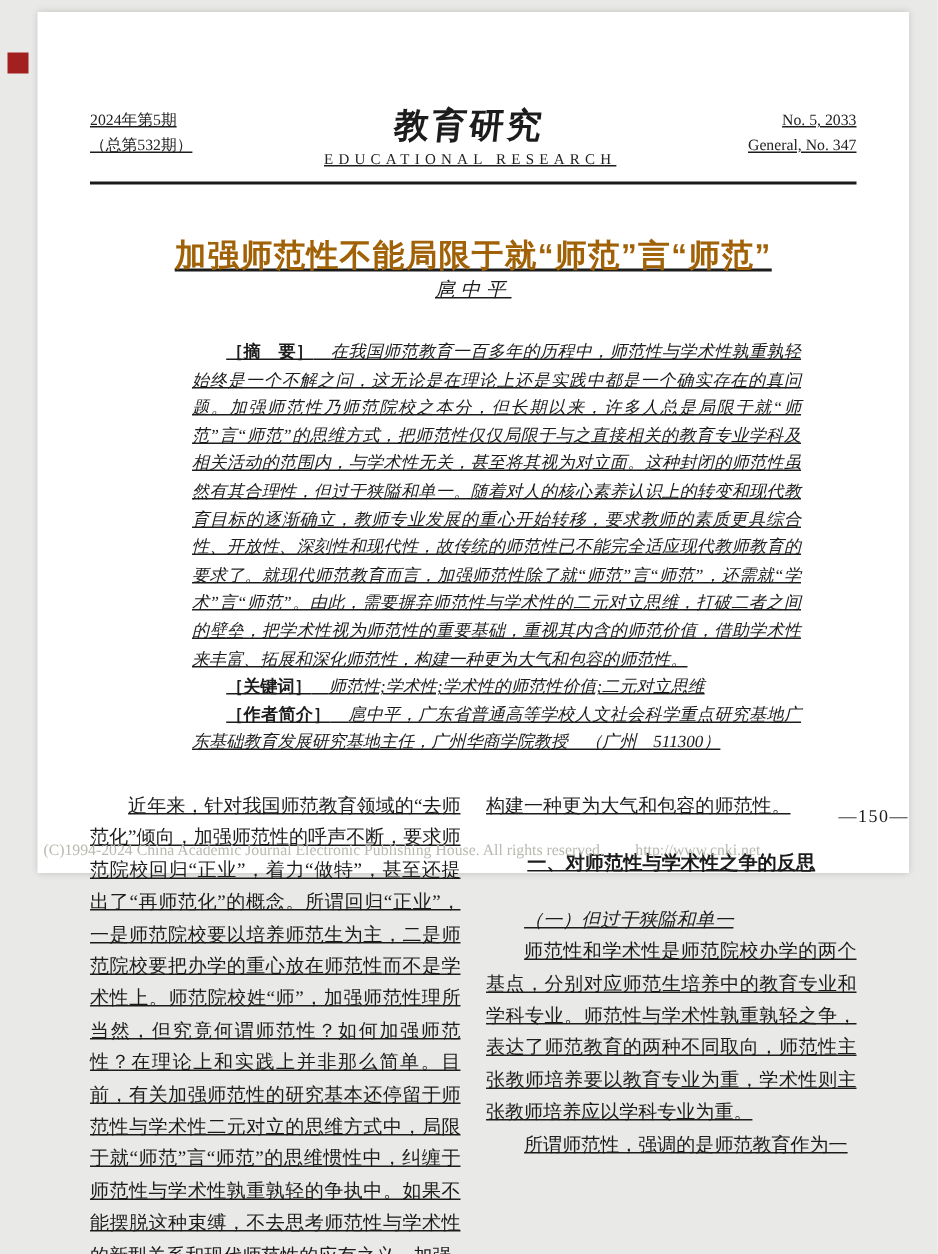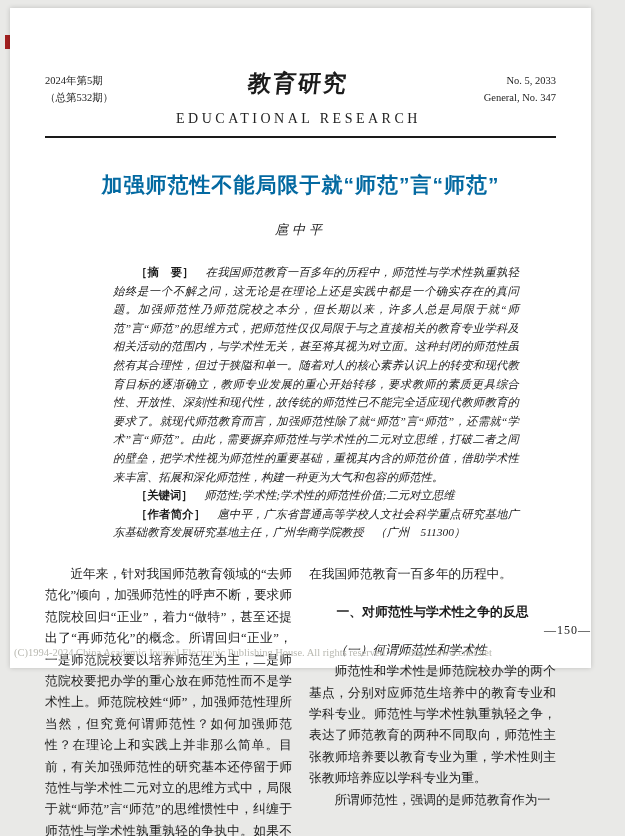--- a/index.html
+++ b/index.html
@@ -10,61 +10,61 @@
     color: #1c1c1c;
     overflow: hidden;
     position: relative;
   }
   .red-marker {
     position: absolute; left: 5px; top: 35px;
     width: 14px; height: 14px;
     background: #a32020;
   }
   .page {
-    position: absolute; left: 10px; top: 8px;
-    width: 581px; height: 660px;
+    position: absolute; left: 25px; top: 8px;
+    width: 581px; height: 574px;
     background: #ffffff;
     box-shadow: 0 0 5px rgba(0,0,0,0.18);
+    text-decoration: underline;
   }
   
   .header {
     display: flex; justify-content: space-between; align-items: flex-start;
     margin: 64px 35px 0 35px;
   }
   .issue-info { font-size: 10.5px; line-height: 17px; color: #222; }
   .issue-info.right { text-align: right; }
   .issue-info .ln { display: block; }
   .logo-block { text-align: center; margin-top: -4px; }
   .logo-cn {
     font-size: 23px; font-weight: bold;
     font-family: "DejaVu Serif", serif;
     letter-spacing: 2px;
     transform: skewX(-6deg);
     display: inline-block;
   }
   .logo-en {
-    font-size: 14px; letter-spacing: 3.5px;
-    margin-top: 12px; color: #222;
+    font-size: 10px; letter-spacing: 3.5px;
+    margin-top: 2px; color: #222;
   }
   .header-rule {
     margin: 9px 35px 0 35px;
     border-bottom: 2.5px solid #1a1a1a;
   }
   
   .article-title {
     margin-top: 33px;
     text-align: center;
     font-family: "Liberation Sans", "DejaVu Sans", sans-serif;
     font-weight: bold;
     font-size: 21px;
     letter-spacing: 1px;
-    color: #0369a1;
+    color: #a16207;
   }
   .author {
-    margin-top: 22px;
     text-align: center;
     font-size: 13px;
     letter-spacing: 4px;
     font-style: italic;
   }
   
   .abstract {
     margin: 24px 72px 0 75px;
     font-size: 11.4px;
     line-height: 18.6px;
@@ -138,23 +138,23 @@
     <p><span class="lbl">［摘　要］</span>　<span>在我国师范教育一百多年的历程中，师范性与学术性孰重孰轻始终是一个不解之问，这无论是在理论上还是实践中都是一个确实存在的真问题。加强师范性乃师范院校之本分，但长期以来，许多人总是局限于就“师范”言“师范”的思维方式，把师范性仅仅局限于与之直接相关的教育专业学科及相关活动的范围内，与学术性无关，甚至将其视为对立面。这种封闭的师范性虽然有其合理性，但过于狭隘和单一。随着对人的核心素养认识上的转变和现代教育目标的逐渐确立，教师专业发展的重心开始转移，要求教师的素质更具综合性、开放性、深刻性和现代性，故传统的师范性已不能完全适应现代教师教育的要求了。就现代师范教育而言，加强师范性除了就“师范”言“师范”，还需就“学术”言“师范”。由此，需要摒弃师范性与学术性的二元对立思维，打破二者之间的壁垒，把学术性视为师范性的重要基础，重视其内含的师范价值，借助学术性来丰富、拓展和深化师范性，构建一种更为大气和包容的师范性。</span></p>
     <p><span class="lbl">［关键词］</span>　<span>师范性;学术性;学术性的师范性价值;二元对立思维</span></p>
     <p><span class="lbl">［作者简介］</span>　<span>扈中平，广东省普通高等学校人文社会科学重点研究基地广东基础教育发展研究基地主任，广州华商学院教授　（广州　511300）</span></p>
   </div>
 
   <div class="columns">
     <div class="col">
       <p class="indent">近年来，针对我国师范教育领域的“去师范化”倾向，加强师范性的呼声不断，要求师范院校回归“正业”，着力“做特”，甚至还提出了“再师范化”的概念。所谓回归“正业”，一是师范院校要以培养师范生为主，二是师范院校要把办学的重心放在师范性而不是学术性上。师范院校姓“师”，加强师范性理所当然，但究竟何谓师范性？如何加强师范性？在理论上和实践上并非那么简单。目前，有关加强师范性的研究基本还停留于师范性与学术性二元对立的思维方式中，局限于就“师范”言“师范”的思维惯性中，纠缠于师范性与学术性孰重孰轻的争执中。如果不能摆脱这种束缚，不去思考师范性与学术性的新型关系和现代师范性的应有之义，加强</p>
     </div>
     <div class="col">
-      <p>在我国师范教育一百多年的历程中。</p>
+      <p>构建一种更为大气和包容的师范性。</p>
       <div class="section-heading">一、对师范性与学术性之争的反思</div>
-      <p class="subsection-heading">（一）何谓师范性和学术性</p>
+      <p class="subsection-heading">（一）但过于狭隘和单一</p>
       <p class="indent">师范性和学术性是师范院校办学的两个基点，分别对应师范生培养中的教育专业和学科专业。师范性与学术性孰重孰轻之争，表达了师范教育的两种不同取向，师范性主张教师培养要以教育专业为重，学术性则主张教师培养应以学科专业为重。</p>
       <p class="indent">所谓师范性，强调的是师范教育作为一</p>
     </div>
   </div>
 
   <div class="page-number">—150—</div>
 
   <div class="footer-watermark">(C)1994-2024 China Academic Journal Electronic Publishing House. All rights reserved.　　http://www.cnki.net</div>
 
 </div>

